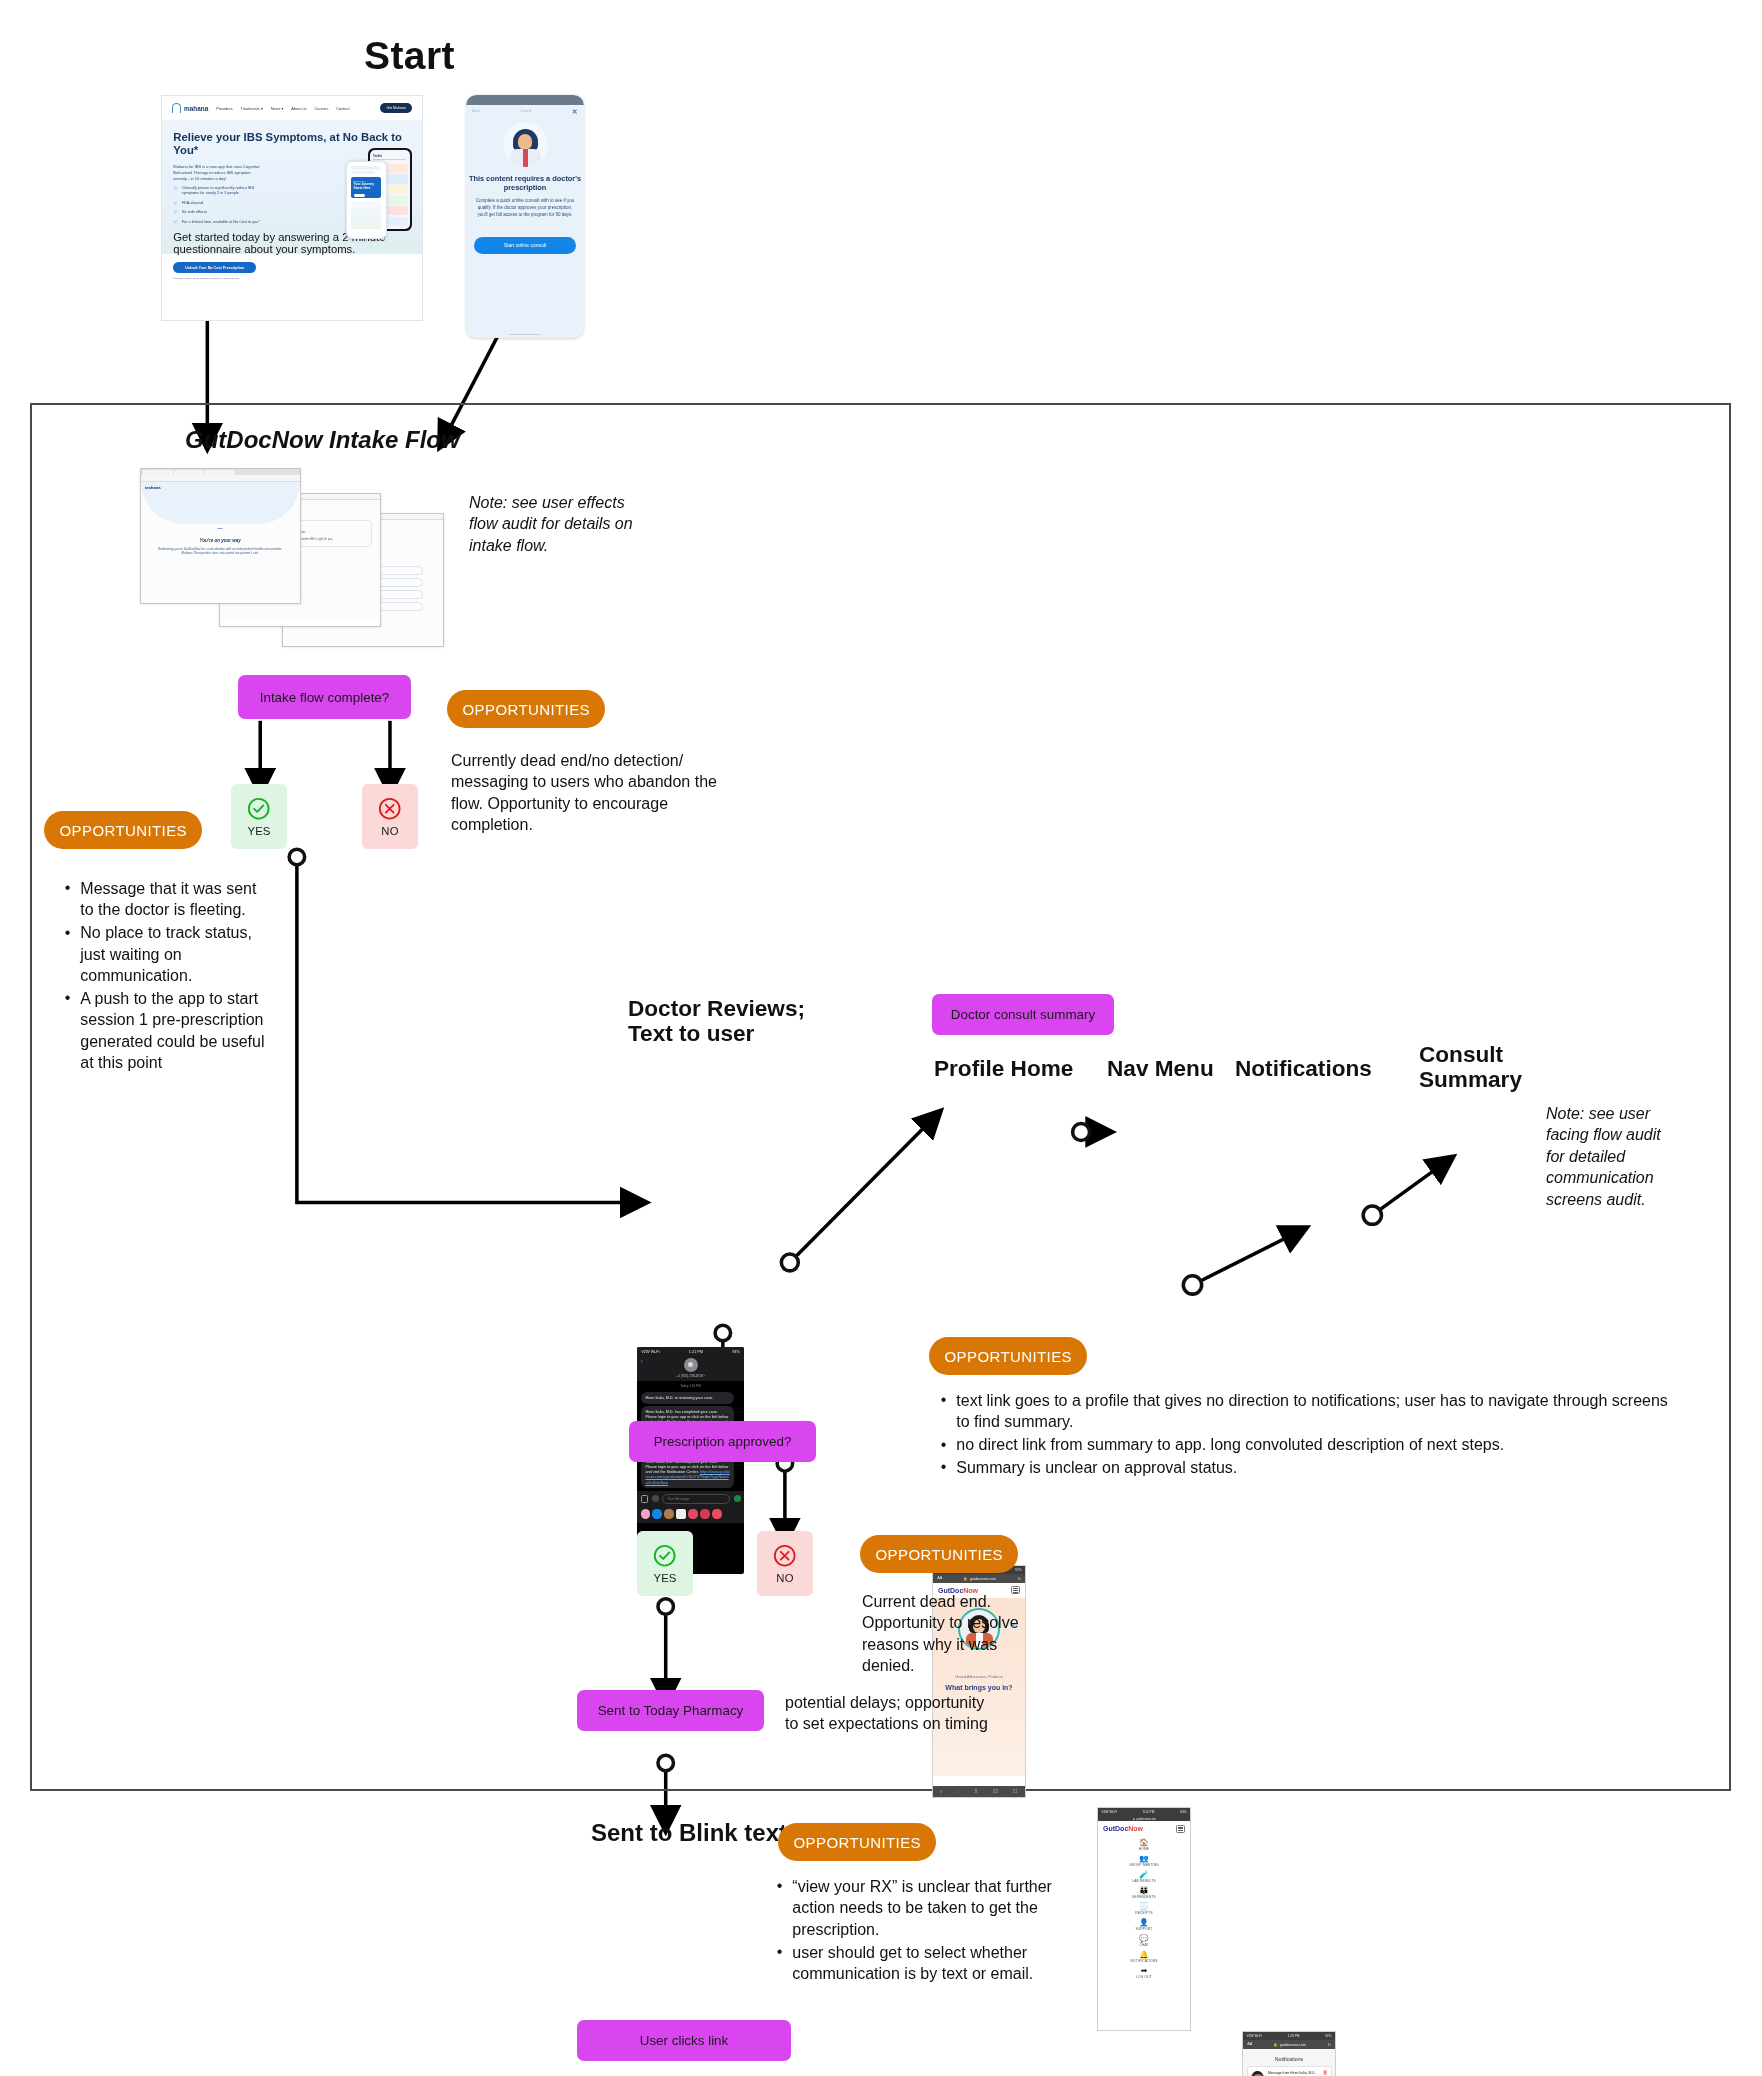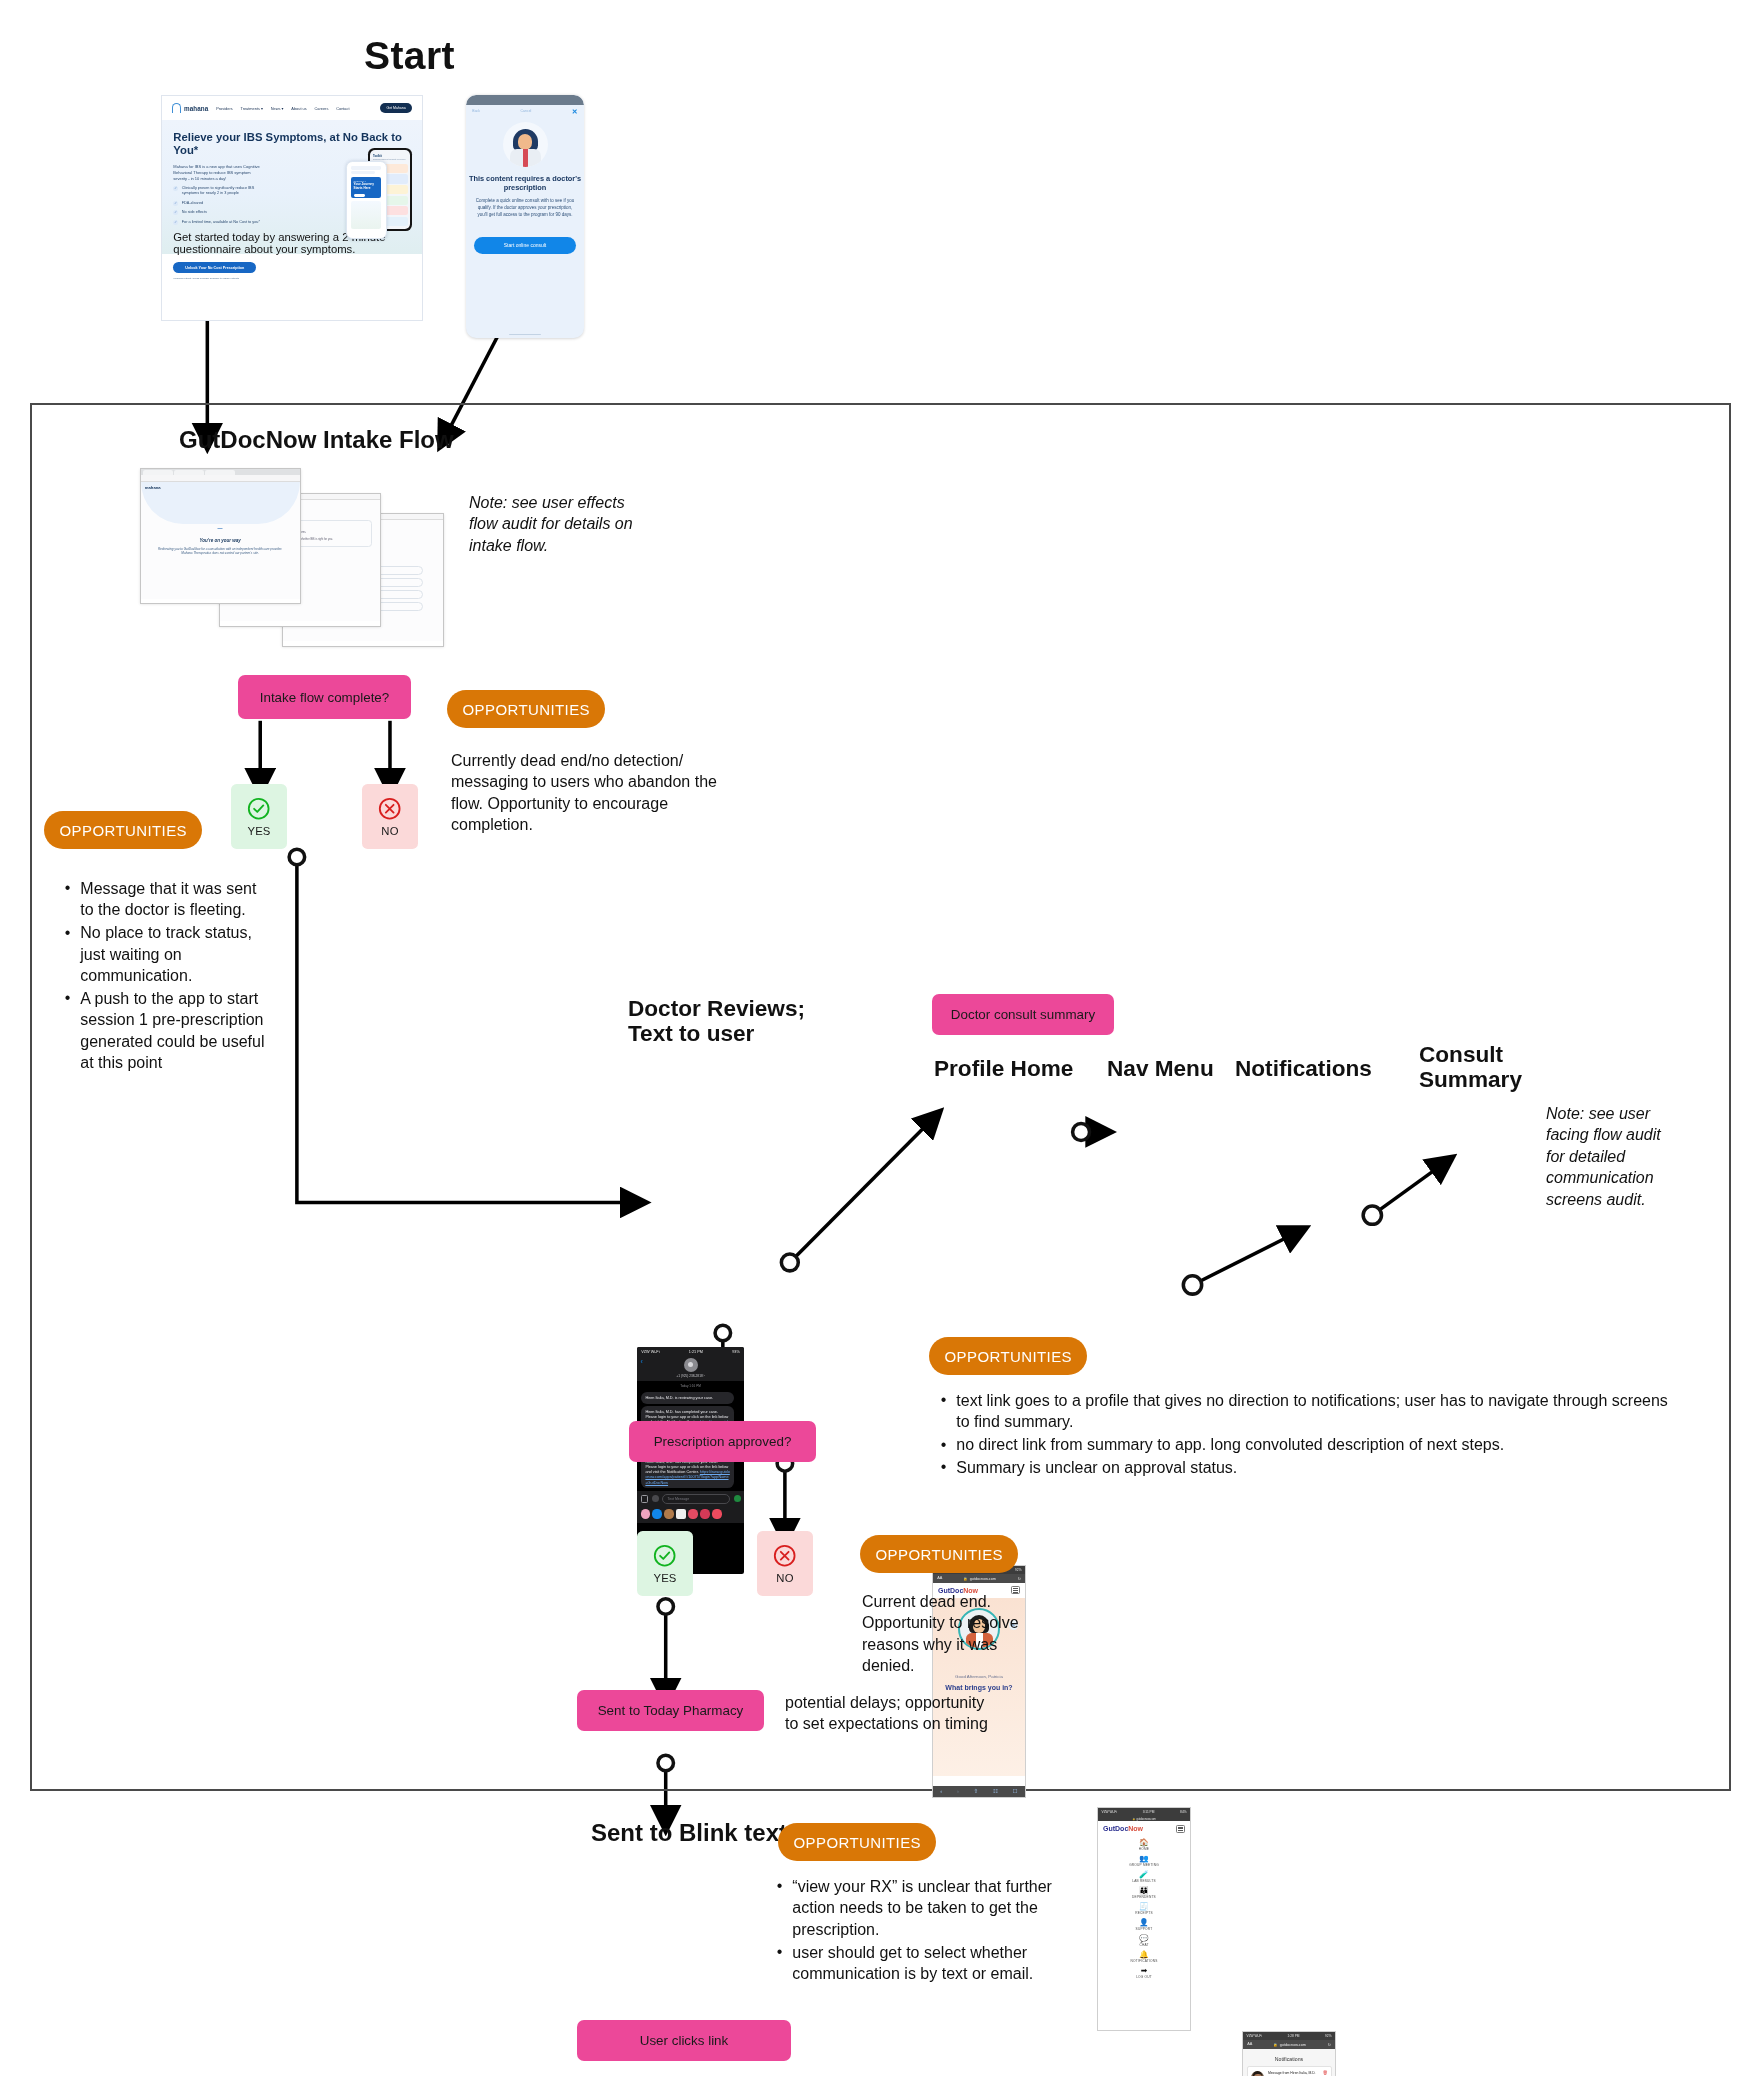--- a/index.html
+++ b/index.html
@@ -20,21 +20,21 @@
   }
   .h-section {
     font-size: 24px; font-weight: bold;
   }
   .h-screen {
     font-size: 22.6px; font-weight: bold; line-height: 1.12;
   }
 
   
   .proc-box {
-    background:#ec4899; border-radius:7px;
+    background:#d946ef; border-radius:7px;
     display:flex; align-items:center; justify-content:center;
     font-size:13.4px; color:#1a1a1a; padding:0 12.7px; text-align:left;
   }
   .dec-yes, .dec-no {
     border-radius:5.6px; display:flex; flex-direction:column;
     align-items:center; justify-content:center; gap:2.8px;
   }
   .dec-yes { background:#ddf5e2; }
   .dec-no  { background:#fbd9d9; }
   .dec-label { font-size:11.3px; color:#1a1a1a; letter-spacing:0.2px; }
@@ -365,21 +365,21 @@
       <div style="position:absolute;left:20.4px;top:27px;width:5px;height:18.3px;background:#d64a55;"></div>
     </div>
     <h3>This content requires a doctor's prescription</h3>
     <p>Complete a quick online consult with  to see if you qualify. If the doctor approves your prescription, you'll get full access to the program for 90 days.</p>
     <div class="cbtn">Start online consult</div>
     <div class="homebar"></div>
   </div>
 
   <div class="abs" id="flow-container" style="left:30px; top:403px; width:1701px; height:1388px;"></div>
 
-  <div class="abs h-section" style="left:179px; top:426px;">GutDocNow Intake Flow</div>
+  <div class="abs h-section" style="left:185px; top:426px;font-style:italic;">GutDocNow Intake Flow</div>
 
   <div class="abs" style="left:134px;top:458px;width:324px;height:204px;">
 
     <div class="bwin abs" style="left:148px; top:55px; width:162px; height:134px;">
       <div class="url"></div>
       <div class="body" style="height:121px; padding:12.7px 8.5px;">
         <div style="height:3.5px;width:42px;background:#dde6f1;border-radius:1.4px;margin:11.3px 0 0 38px;"></div>
         <div style="height:2.8px;width:21px;background:#ccd6e3;border-radius:1.4px;margin:8.5px 0 0 38px;"></div>
         <div style="margin-top:7px;">
           <div style="height:9.2px;border:0.7px solid #dde3ea;border-radius:5px;margin:2.8px 11.3px;"></div>

